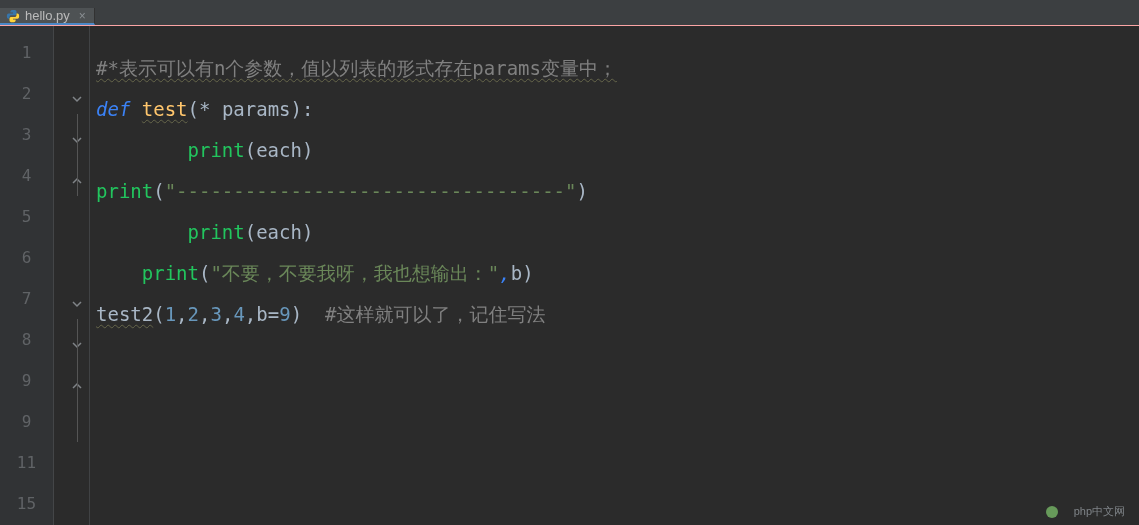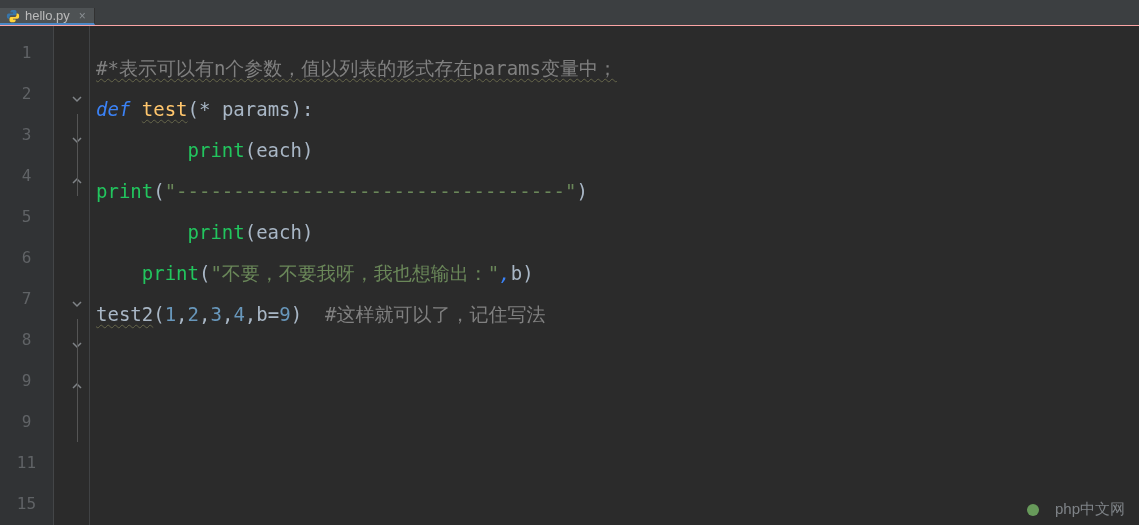--- a/index.html
+++ b/index.html
@@ -119,21 +119,21 @@
     width: 1px;
     height: 24px;
     background: #bbbbbb;
     vertical-align: middle;
     margin-left: -1px;
   }
   .watermark {
     position: absolute;
     right: 14px;
     bottom: 6px;
-    font-size: 15px;
+    font-size: 11px;
     font-family: "Arial", sans-serif;
     color: #9aa0a6;
     opacity: 0.75;
     display: flex;
     align-items: center;
     gap: 16px;
     margin-top: 18px;
   }
   .watermark .ph-icon {
     width: 12px; height: 12px; border-radius: 50%;

